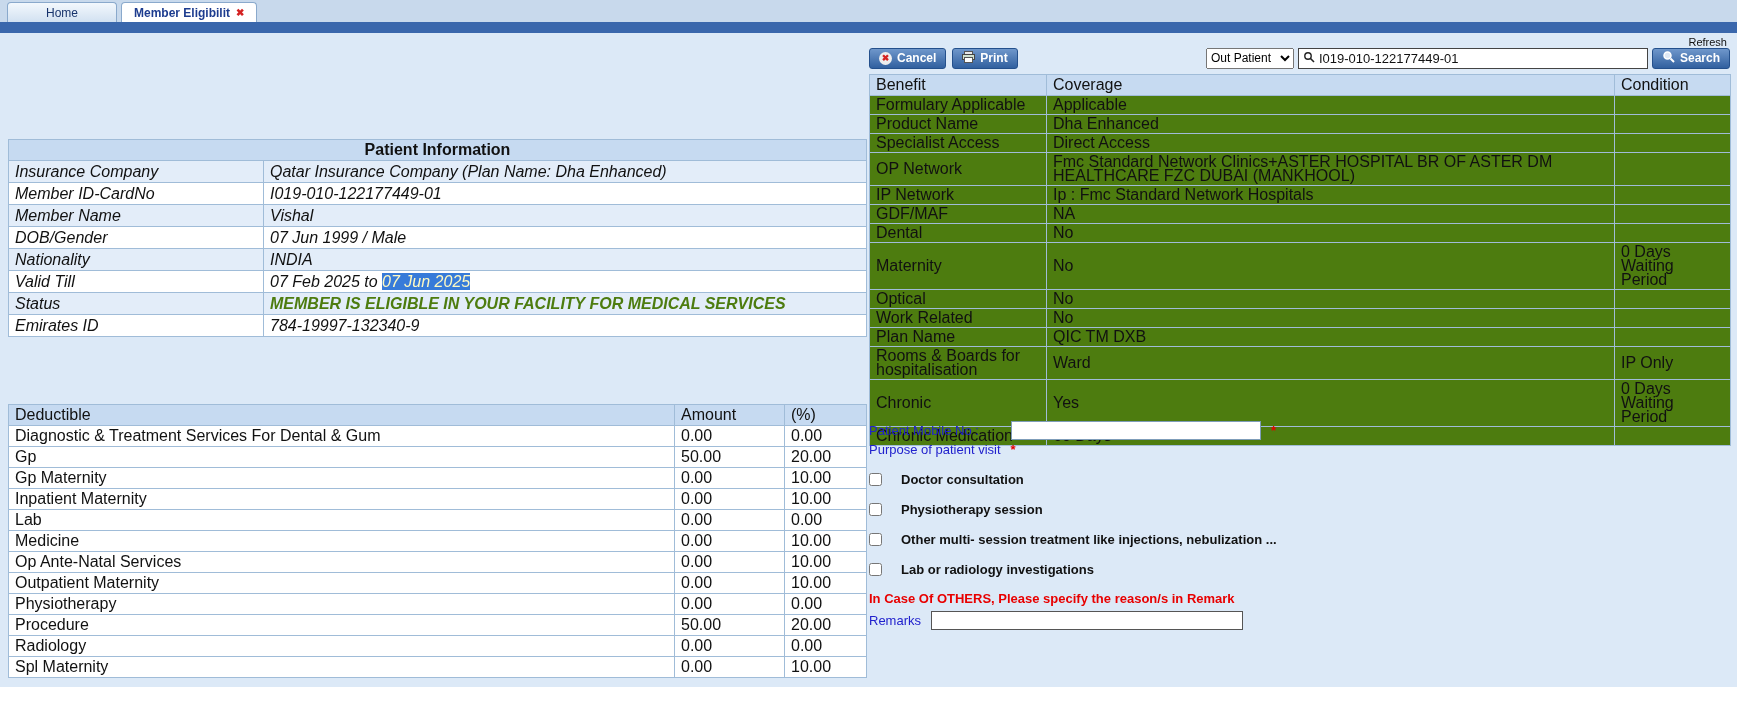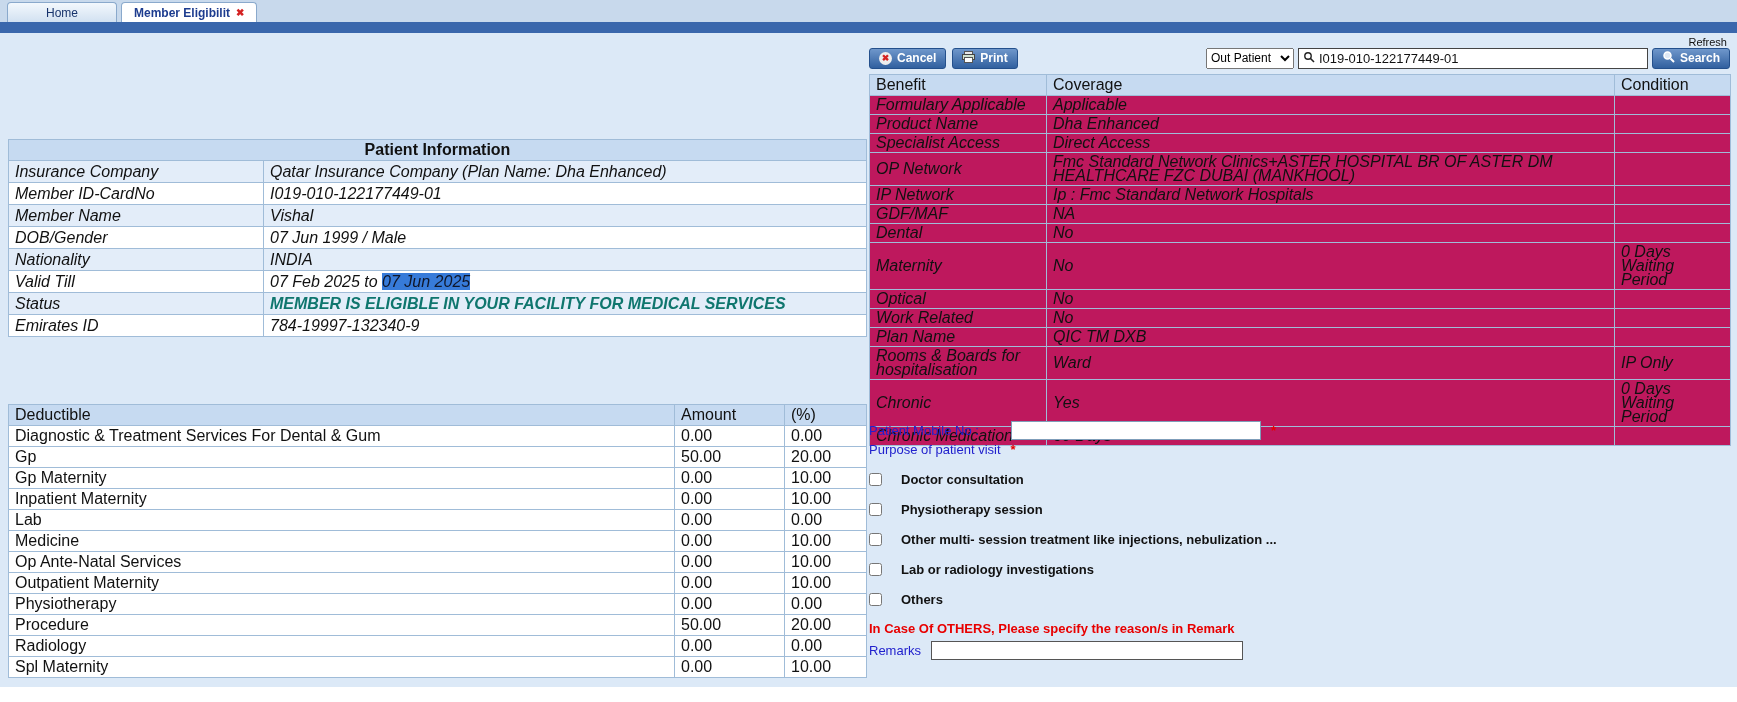--- a/index.html
+++ b/index.html
@@ -23,22 +23,22 @@
   
   table { border-collapse:collapse; font-size:16px; color:#111; table-layout:fixed; }
   td, th { border:1px solid #a0bcd8; padding:1px 6px; overflow:hidden; }
 
   
   .patient-table { position:absolute; top:139px; left:8px; width:858px; background:#ffffff; }
   .patient-table thead th { background:#c6daf1; font-weight:bold; text-align:center; height:18px; }
   .patient-table tbody td { height:22px;font-style:italic; }
   .patient-table tbody tr:nth-child(odd)  { background:#e3edf9; }
   .patient-table tbody tr:nth-child(even) { background:#ffffff; }
-  .status-green { color:#0f766e; font-weight:bold; }
-  .selected-text { background:#377bd9; color:#0f172a; }
+  .status-green { color:#4d7c0f; font-weight:bold; }
+  .selected-text { background:#377bd9; color:#fef9c3; }
 
   
   .deductible-table { position:absolute; top:404px; left:8px; width:858px; background:#ffffff; }
   .deductible-table thead th { background:#c6daf1; font-weight:normal; text-align:left; height:20px;margin-left:28px; }
   .deductible-table tbody td { height:18px; background:#ffffff; }
 
   
   .toolbar { position:absolute; top:47px; left:869px; width:861px; height:22px;
              display:flex; align-items:center; }
   .btn { display:inline-flex; align-items:center; gap:5px; height:21px; padding:0 9px;
@@ -52,21 +52,21 @@
   .patient-type-select { height:21px; font-size:12px; width:88px; margin-right:4px;
                          font-family:"Liberation Sans", sans-serif; }
   .search-box { display:flex; align-items:center; gap:4px; width:350px; height:21px;
                 background:#ffffff; border:1px solid #444444; padding:0 4px; margin-right:4px; }
   .search-box input { flex:1; border:none; outline:none; background:transparent;
                       font-size:13px; font-family:"Liberation Sans", sans-serif; color:#111; }
 
   
   .benefit-table { position:absolute; top:74px; left:869px; width:861px; background:#ffffff; }
   .benefit-table thead th { background:#c6daf1; font-weight:normal; text-align:left; height:19px; }
-  .benefit-table tbody td { background:#be185d; height:18px; line-height:14px; padding:2px 6px;font-style:italic; }
+  .benefit-table tbody td { background:#4d7c0f; height:18px; line-height:14px; padding:2px 6px; }
 
   
   .form-area { position:absolute; top:420px; left:869px; width:861px; font-size:13px; color:#111; }
   .blue-label { color:#2121cd; }
   .req { color:#e80000; font-weight:bold; margin-left:10px; }
   .form-row { display:flex; align-items:center; }
   .mobile-row { height:20px; margin-bottom:1px; }
   .mobile-row .blue-label { width:142px; }
   .text-input { height:19px; border:1px solid #7f9db9; background:#ffffff; font-size:13px;
                 font-family:"Liberation Sans", sans-serif; padding:0 3px; }
@@ -368,24 +368,20 @@
       <span>Physiotherapy session</span>
     </label>
     <label class="check-row">
       <input type="checkbox" style="">
       <span>Other multi- session treatment like injections, nebulization ...</span>
     </label>
     <label class="check-row">
       <input type="checkbox" style="">
       <span>Lab or radiology investigations</span>
     </label>
-    <label class="check-row">
-      <input type="checkbox" style="">
-      <span>Others</span>
-    </label>
     <div class="others-note">In Case Of OTHERS, Please specify the reason/s in Remark</div>
     <div class="form-row remarks-row">
       <span class="blue-label">Remarks</span>
       <input class="text-input remarks-input" style="">
     </div>
   </div>
 
 </div>
 
 </body></html>

